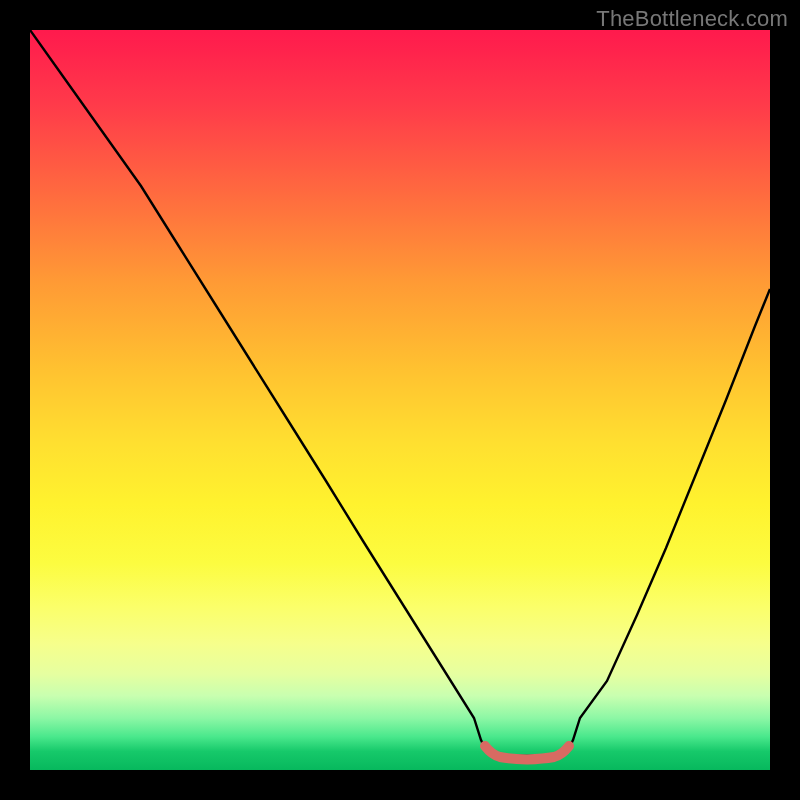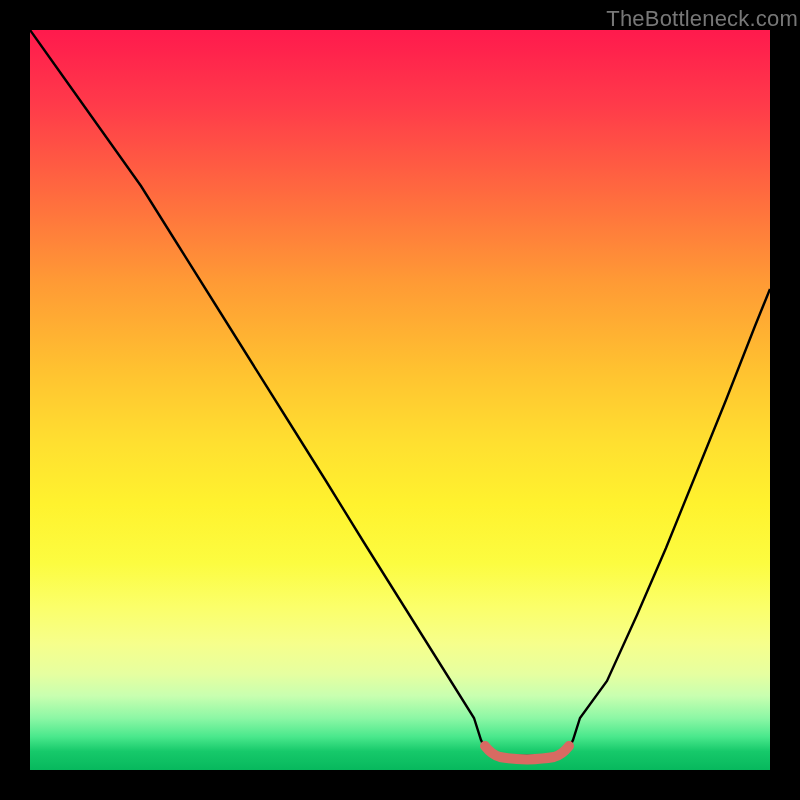--- a/index.html
+++ b/index.html
@@ -46,21 +46,21 @@
       #c8ffb0 90%,
       #8cf7a5 93%,
       #4ae88c 95.5%,
       #16c96a 97.5%,
       #07b85d 100%
     );
   }
   .watermark {
     position: absolute;
     top: 6px;
-    right: 2px;
+    right: 12px;
     color: #777;
     font-size: 22px;
     letter-spacing: 0.2px;
     font-weight: 400;
   }
   svg.curve {
     position: absolute;
     left: 0;
     top: 0;
     width: 100%;

